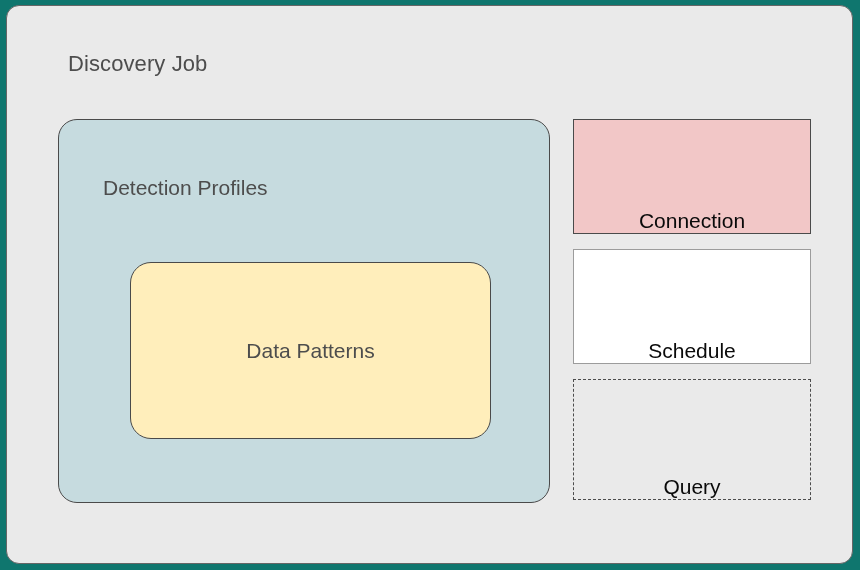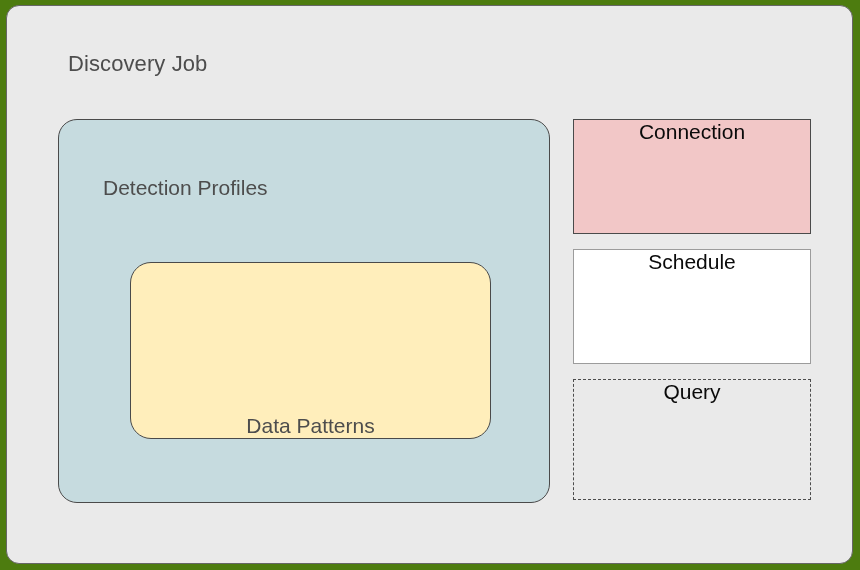--- a/index.html
+++ b/index.html
@@ -10,21 +10,21 @@
     width: 860px;
     height: 570px;
     background: #ffffff;
     font-family: "Liberation Sans", sans-serif;
     overflow: hidden;
   }
   #canvas {
     position: relative;
     width: 860px;
     height: 570px;
-    background: #4d7c0f;
+    background: #0f766e;
   }
 
   
   .outer-container {
     position: absolute;
     left: 6px;
     top: 5px;
     width: 847px;
     height: 559px;
     box-sizing: border-box;
@@ -70,36 +70,36 @@
     position: absolute;
     left: 71px;
     top: 142px;
     width: 361px;
     height: 177px;
     box-sizing: border-box;
     background: #ffeebb;
     border: 1.5px solid #4a4a4a;
     border-radius: 21px;
     display: flex;
-    align-items: flex-end;
+    align-items: center;
     justify-content: center;
   }
   .patterns-label {
     font-size: 21px;
     color: #4d4d4d;
     white-space: nowrap;
   }
 
   
   .side-box {
     position: absolute;
     left: 566px;
     box-sizing: border-box;
     display: flex;
-    align-items: flex-start;
+    align-items: flex-end;
     justify-content: center;
   }
   .side-box .side-label {
     font-size: 21px;
     white-space: nowrap;
   }
 
   .connection-box {
     top: 113px;
     width: 238px;

